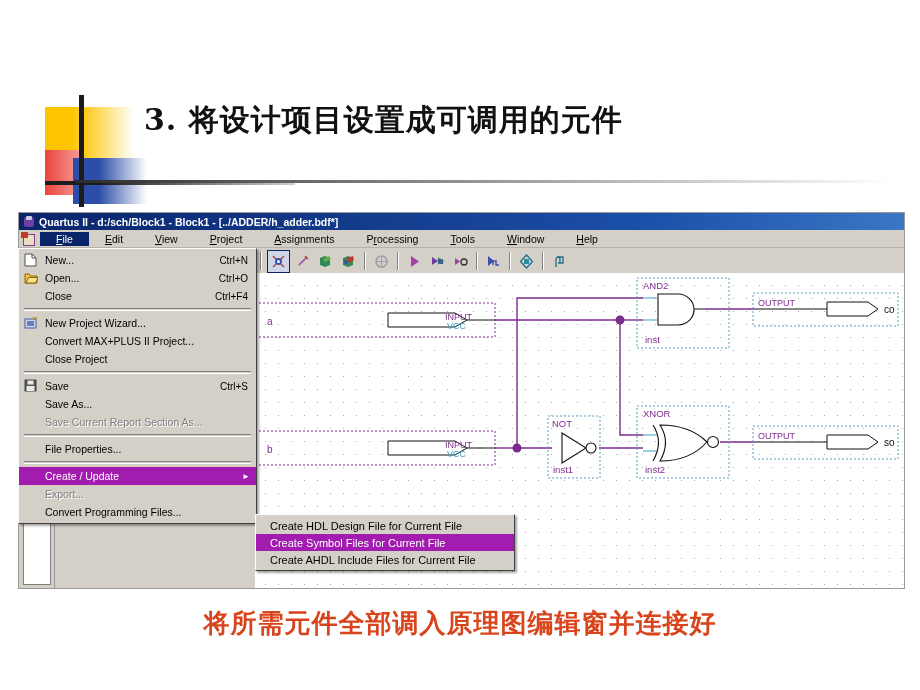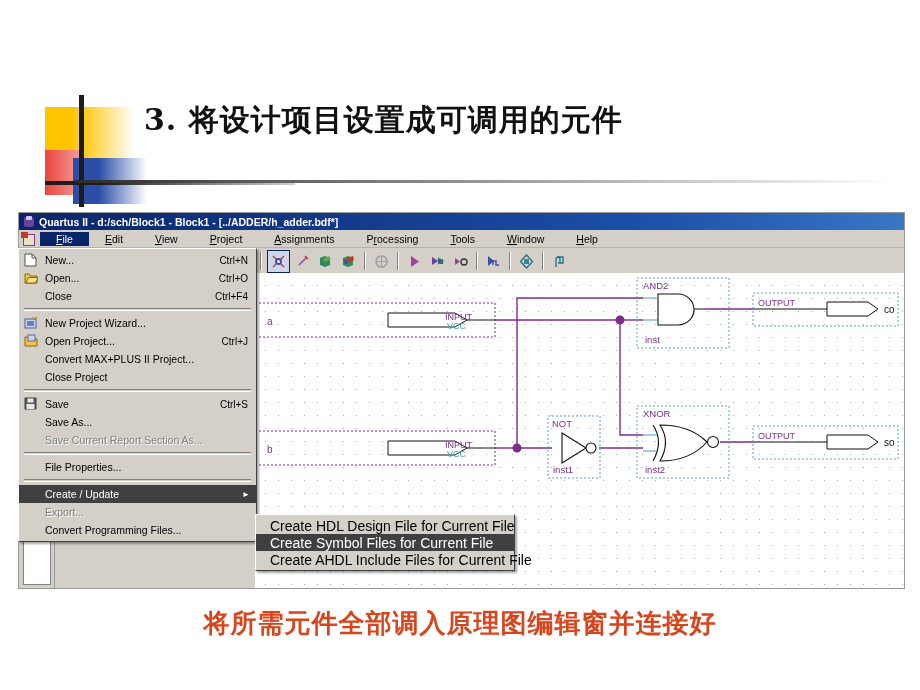--- a/index.html
+++ b/index.html
@@ -114,32 +114,32 @@
   #filemenu{
     position:absolute;left:18px;top:248px;width:237px;
     background:#d4d0c8;border:1px solid #ffffff;
     border-right-color:#404040;border-bottom-color:#404040;
     box-shadow:2px 2px 2px rgba(0,0,0,.35);
     font-size:10.5px;color:#000;padding:2px 0;
   }
   .mi{height:18px;display:flex;align-items:center;position:relative;padding-left:26px;
     white-space:nowrap;}
   .mi .acc{position:absolute;right:8px;font-size:10px;}
-  .mi.sel{background:#404040;color:#fff;}
+  .mi.sel{background:#a21caf;color:#fff;}
   .mi.dis{color:#808080;text-shadow:1px 1px 0 #ffffff;}
   .mi .ico{position:absolute;left:5px;top:2px;width:15px;height:14px;}
   .mi .sub{position:absolute;right:6px;font-size:8px;}
   .msep{height:1px;margin:3px 5px;border-top:1px solid #808080;border-bottom:1px solid #fff;}
 
   #submenu{
     position:absolute;left:255px;top:514px;width:258px;
     background:#d4d0c8;border:1px solid #ffffff;
     border-right-color:#404040;border-bottom-color:#404040;
     box-shadow:2px 2px 2px rgba(0,0,0,.35);
-    font-size:14px;color:#000;padding:2px 0;
+    font-size:11px;color:#000;padding:2px 0;
   }
   #submenu .mi{padding-left:14px;height:17px;}
 
   
   #caption{
     position:absolute;left:0;top:606px;width:920px;text-align:center;
     font-family:Liberation Serif, serif;
     font-size:26px;font-weight:bold;color:#D8441B;letter-spacing:1px;
   }
 </style>
@@ -418,30 +418,20 @@
     <span class="ico">
       <svg width="14" height="13" viewBox="0 0 14 13">
           <rect x="1" y="3" width="11" height="9" fill="#cfd6e8" stroke="#3b4ea8" stroke-width="0.9"></rect>
           <rect x="3" y="5" width="7" height="5" fill="#6a7fc0"></rect>
           <path d="M9 1 L11 4 L13 1" fill="#f2c200" stroke="#7a6000" stroke-width="0.6"></path>
         </svg>
     </span>
     <span>New Project Wizard...</span>
   </div>
 
-  <div class="mi">
-    <span class="ico">
-      <svg width="14" height="13" viewBox="0 0 14 13">
-          <path d="M1 3 H5 L6.5 5 H13 V12 H1 Z" fill="#f5c242" stroke="#7a5c00" stroke-width="0.9"></path>
-          <rect x="4" y="1" width="7" height="6" fill="#cfd6e8" stroke="#3b4ea8" stroke-width="0.8"></rect>
-        </svg>
-    </span>
-    <span>Open Project...</span>
-    <span class="acc">Ctrl+J</span>
-  </div>
 
   <div class="mi">
     <span>Convert MAX+PLUS II Project...</span>
   </div>
 
 
   <div class="mi">
     <span>Close Project</span>
   </div>
 

